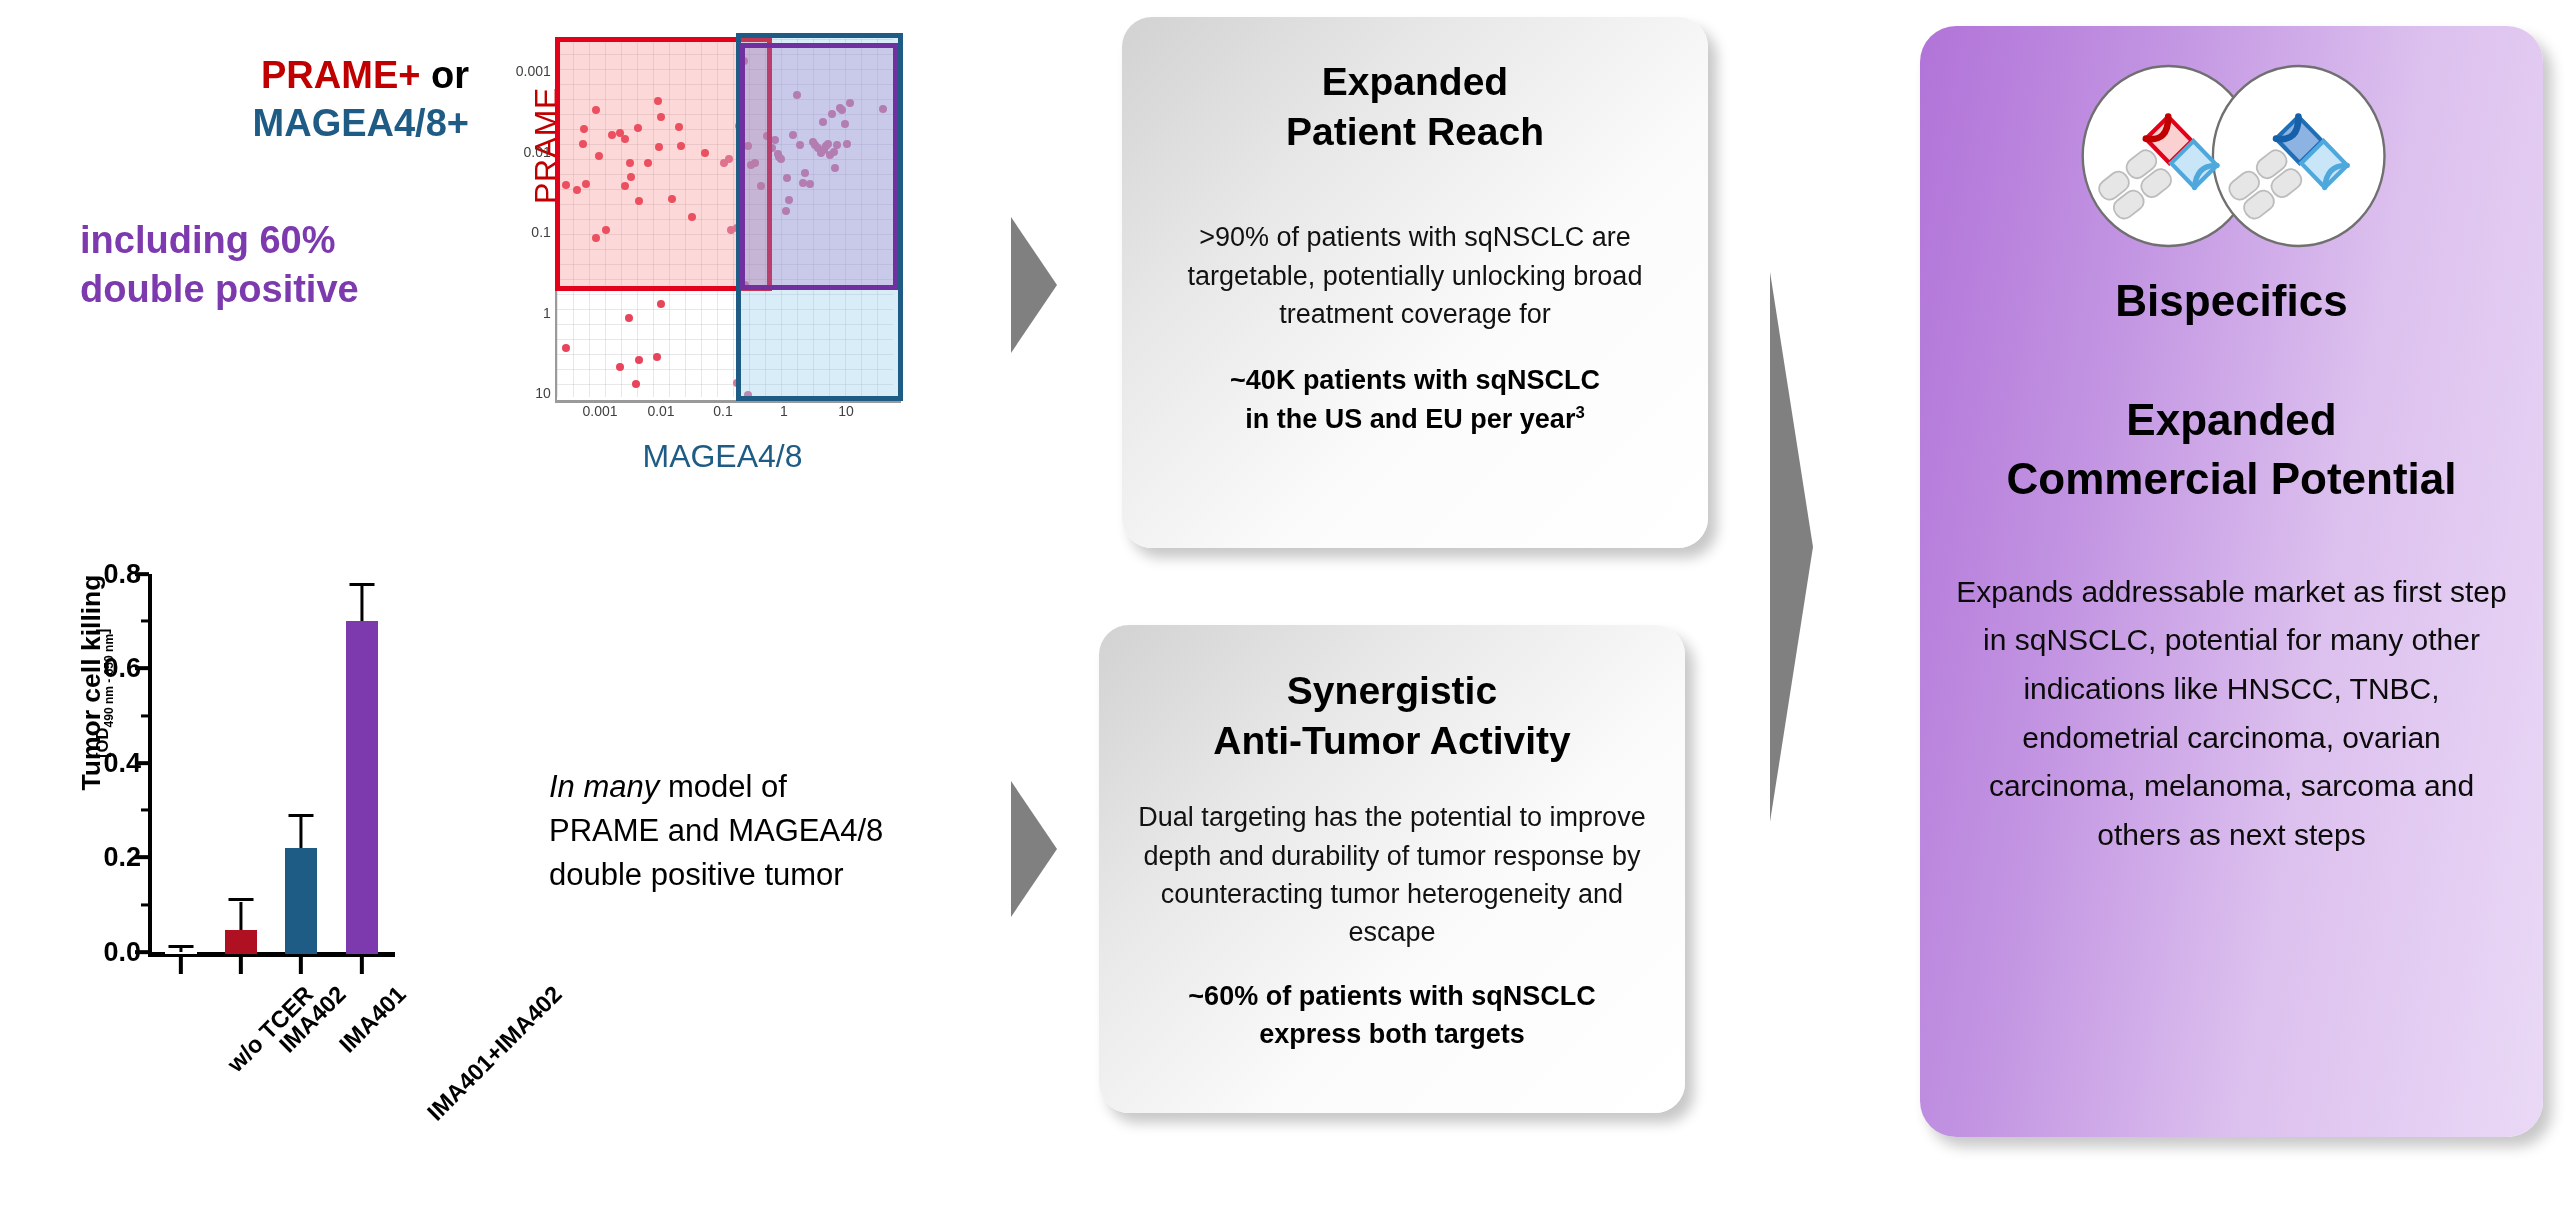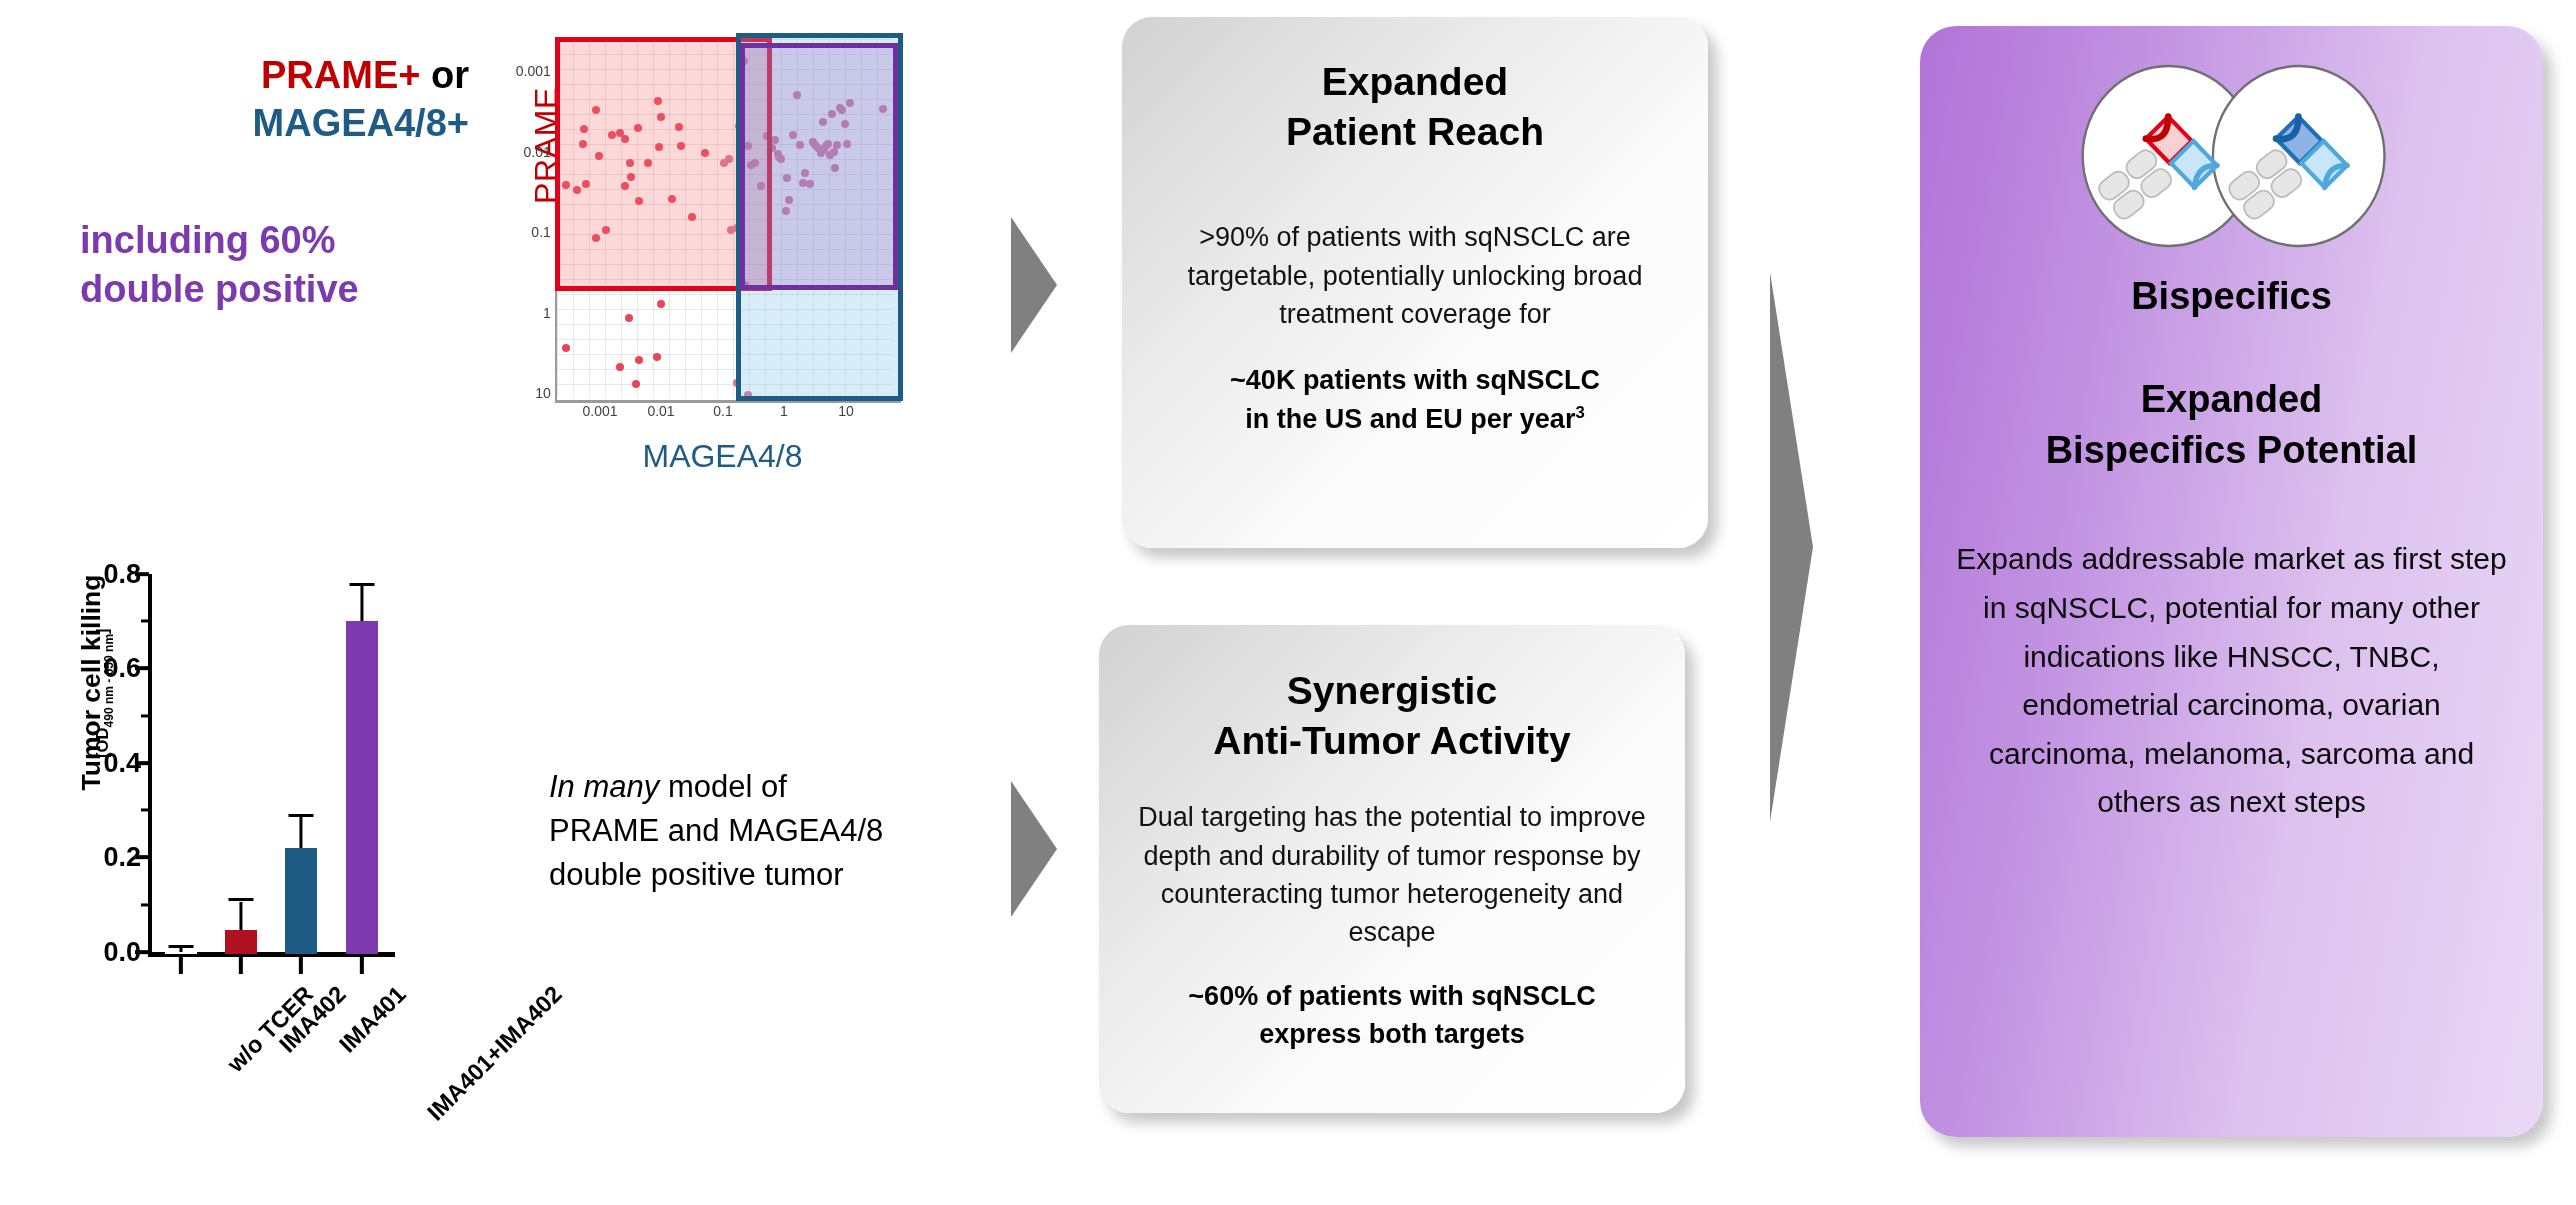--- a/index.html
+++ b/index.html
@@ -365,21 +365,21 @@
     overflow: hidden;
   }
   #panel-icon-wrap {
     position: relative;
     width: 100%;
     height: 198px;
     margin-top: 6.2px;
   }
   #panel-title {
     text-align: center;
-    font-size: 38px;
+    font-size: 44px;
     font-weight: bold;
     color: #000;
     line-height: 1.35;
     margin-top: 16px;
   }
   #panel-body {
     text-align: center;
     font-size: 30px;
     color: #0b0b0b;
     line-height: 1.62;
@@ -638,18 +638,18 @@
         <path d="M -4 12 L 48 6 L 54 62 L 2 68 Z" fill="#c9e5f8" stroke="#4FA8DC" stroke-width="7"></path>
         <path d="M 2 68 q 26 -28 52 -6" fill="none" stroke="#4FA8DC" stroke-width="9" stroke-linecap="round"></path>
       </g>
     </svg>
   </div>
 
   <div id="panel-title">
     <span>Bispecifics</span><br>
     <br>
     <span>Expanded</span><br>
-    <span>Bispecifics Potential</span>
+    <span>Commercial Potential</span>
   </div>
 
   <div id="panel-body">Expands addressable market as first step in sqNSCLC, potential for many other indications like HNSCC, TNBC, endometrial carcinoma, ovarian carcinoma, melanoma, sarcoma and others as next steps</div>
 </div>
 
 
 </body></html>

